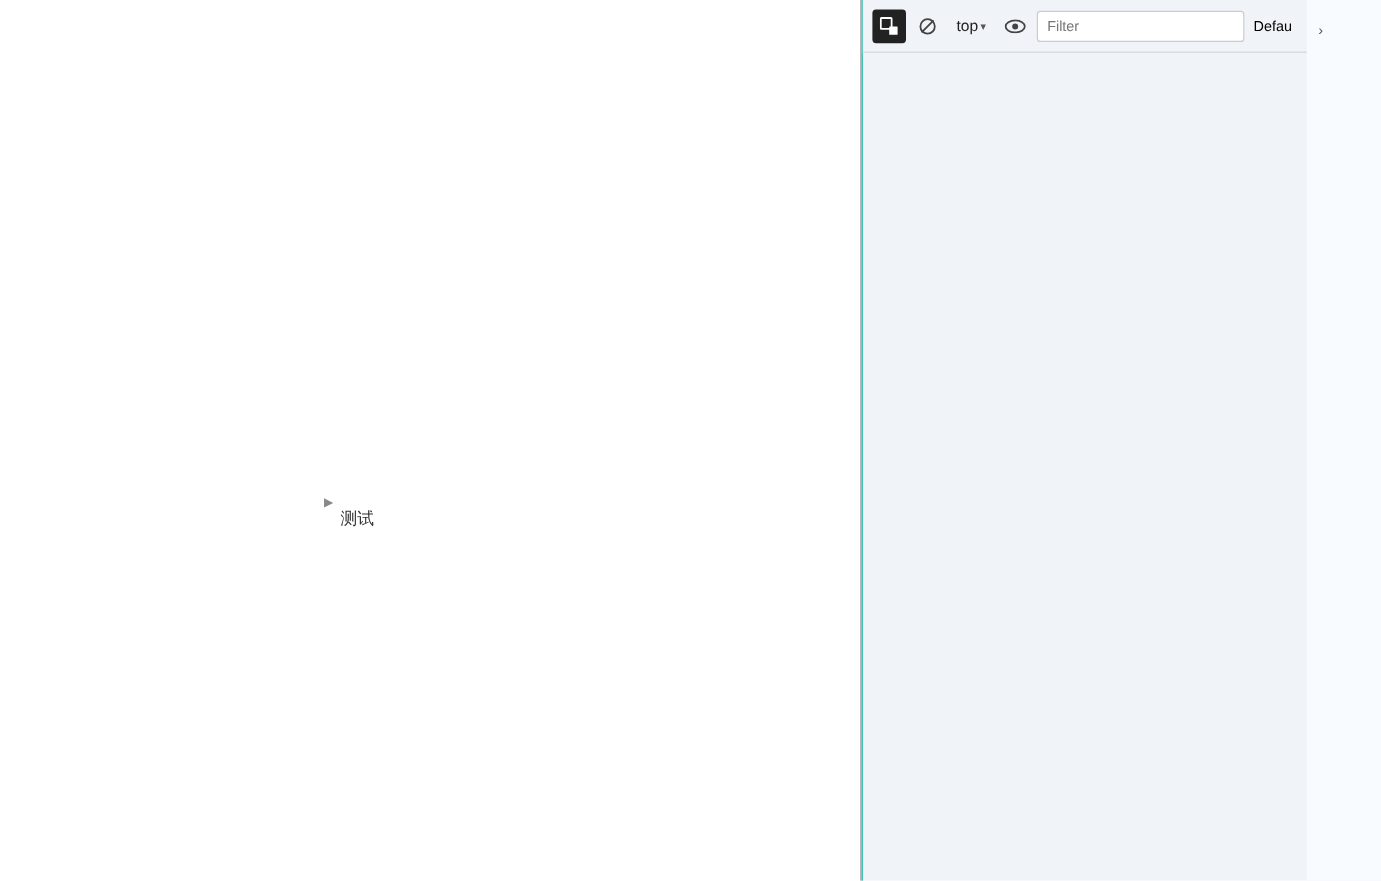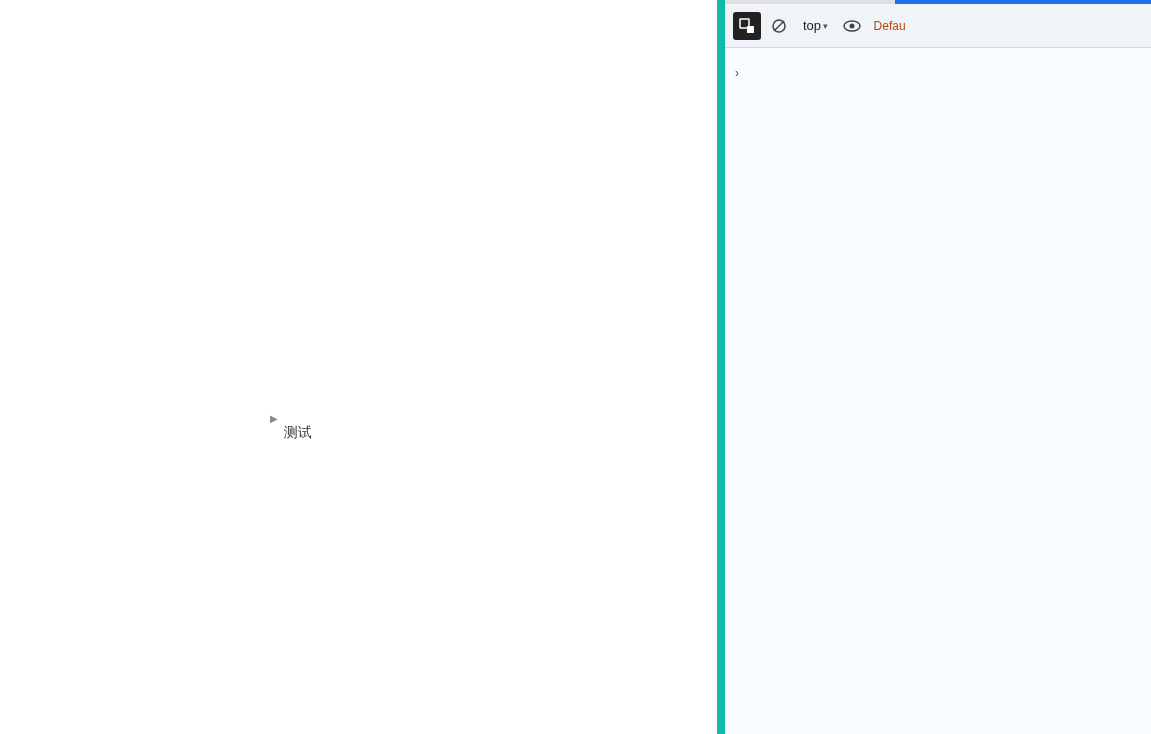--- a/index.html
+++ b/index.html
@@ -49,22 +49,22 @@
       font-size: 14px;
       margin-top: 29px;
     }
 
     
     .devtools-panel {
       flex: 1;
       height: 734px;
       background: #f0f4f8;
       display: flex;
-      flex-direction: column;
-      border-left: 7px solid #14b8a6;
+      flex-direction: row;
+      border-left: 1px solid #14b8a6;
     }
 
     
     .progress-bar-area {
       height: 4px;
       background: #e0e0e0;
       position: relative;
       overflow: hidden;
     }
 
@@ -151,21 +151,21 @@
       border-radius: 3px;
       padding: 0 8px;
       font-size: 12px;
       background: #fff;
       color: #333;
       outline: none;
     }
 
     .default-label {
       font-size: 12px;
-      color: #c2410c;
+      color: #000000;
       padding: 0 4px;
     }
 
     
     .console-body {
       flex: 1;
       background: #f8fbff;
       position: relative;
       overflow: hidden;
     }
@@ -216,20 +216,21 @@
       <span class="dropdown-arrow">▾</span>
     </button>
 
     <button class="eye-btn" title="Create live expressions">
       <svg width="18" height="12" viewBox="0 0 18 12">
         <ellipse cx="9" cy="6" rx="8" ry="5" fill="none" stroke="#444" stroke-width="1.5"></ellipse>
         <circle cx="9" cy="6" r="2.5" fill="#444"></circle>
       </svg>
     </button>
 
+    <input type="text" class="filter-input" placeholder="Filter" style="">
 
     <span class="default-label">Defau</span>
 
   </div>
 
   <div class="console-body">
     <span class="console-chevron">›</span>
   </div>
 
 </div>

